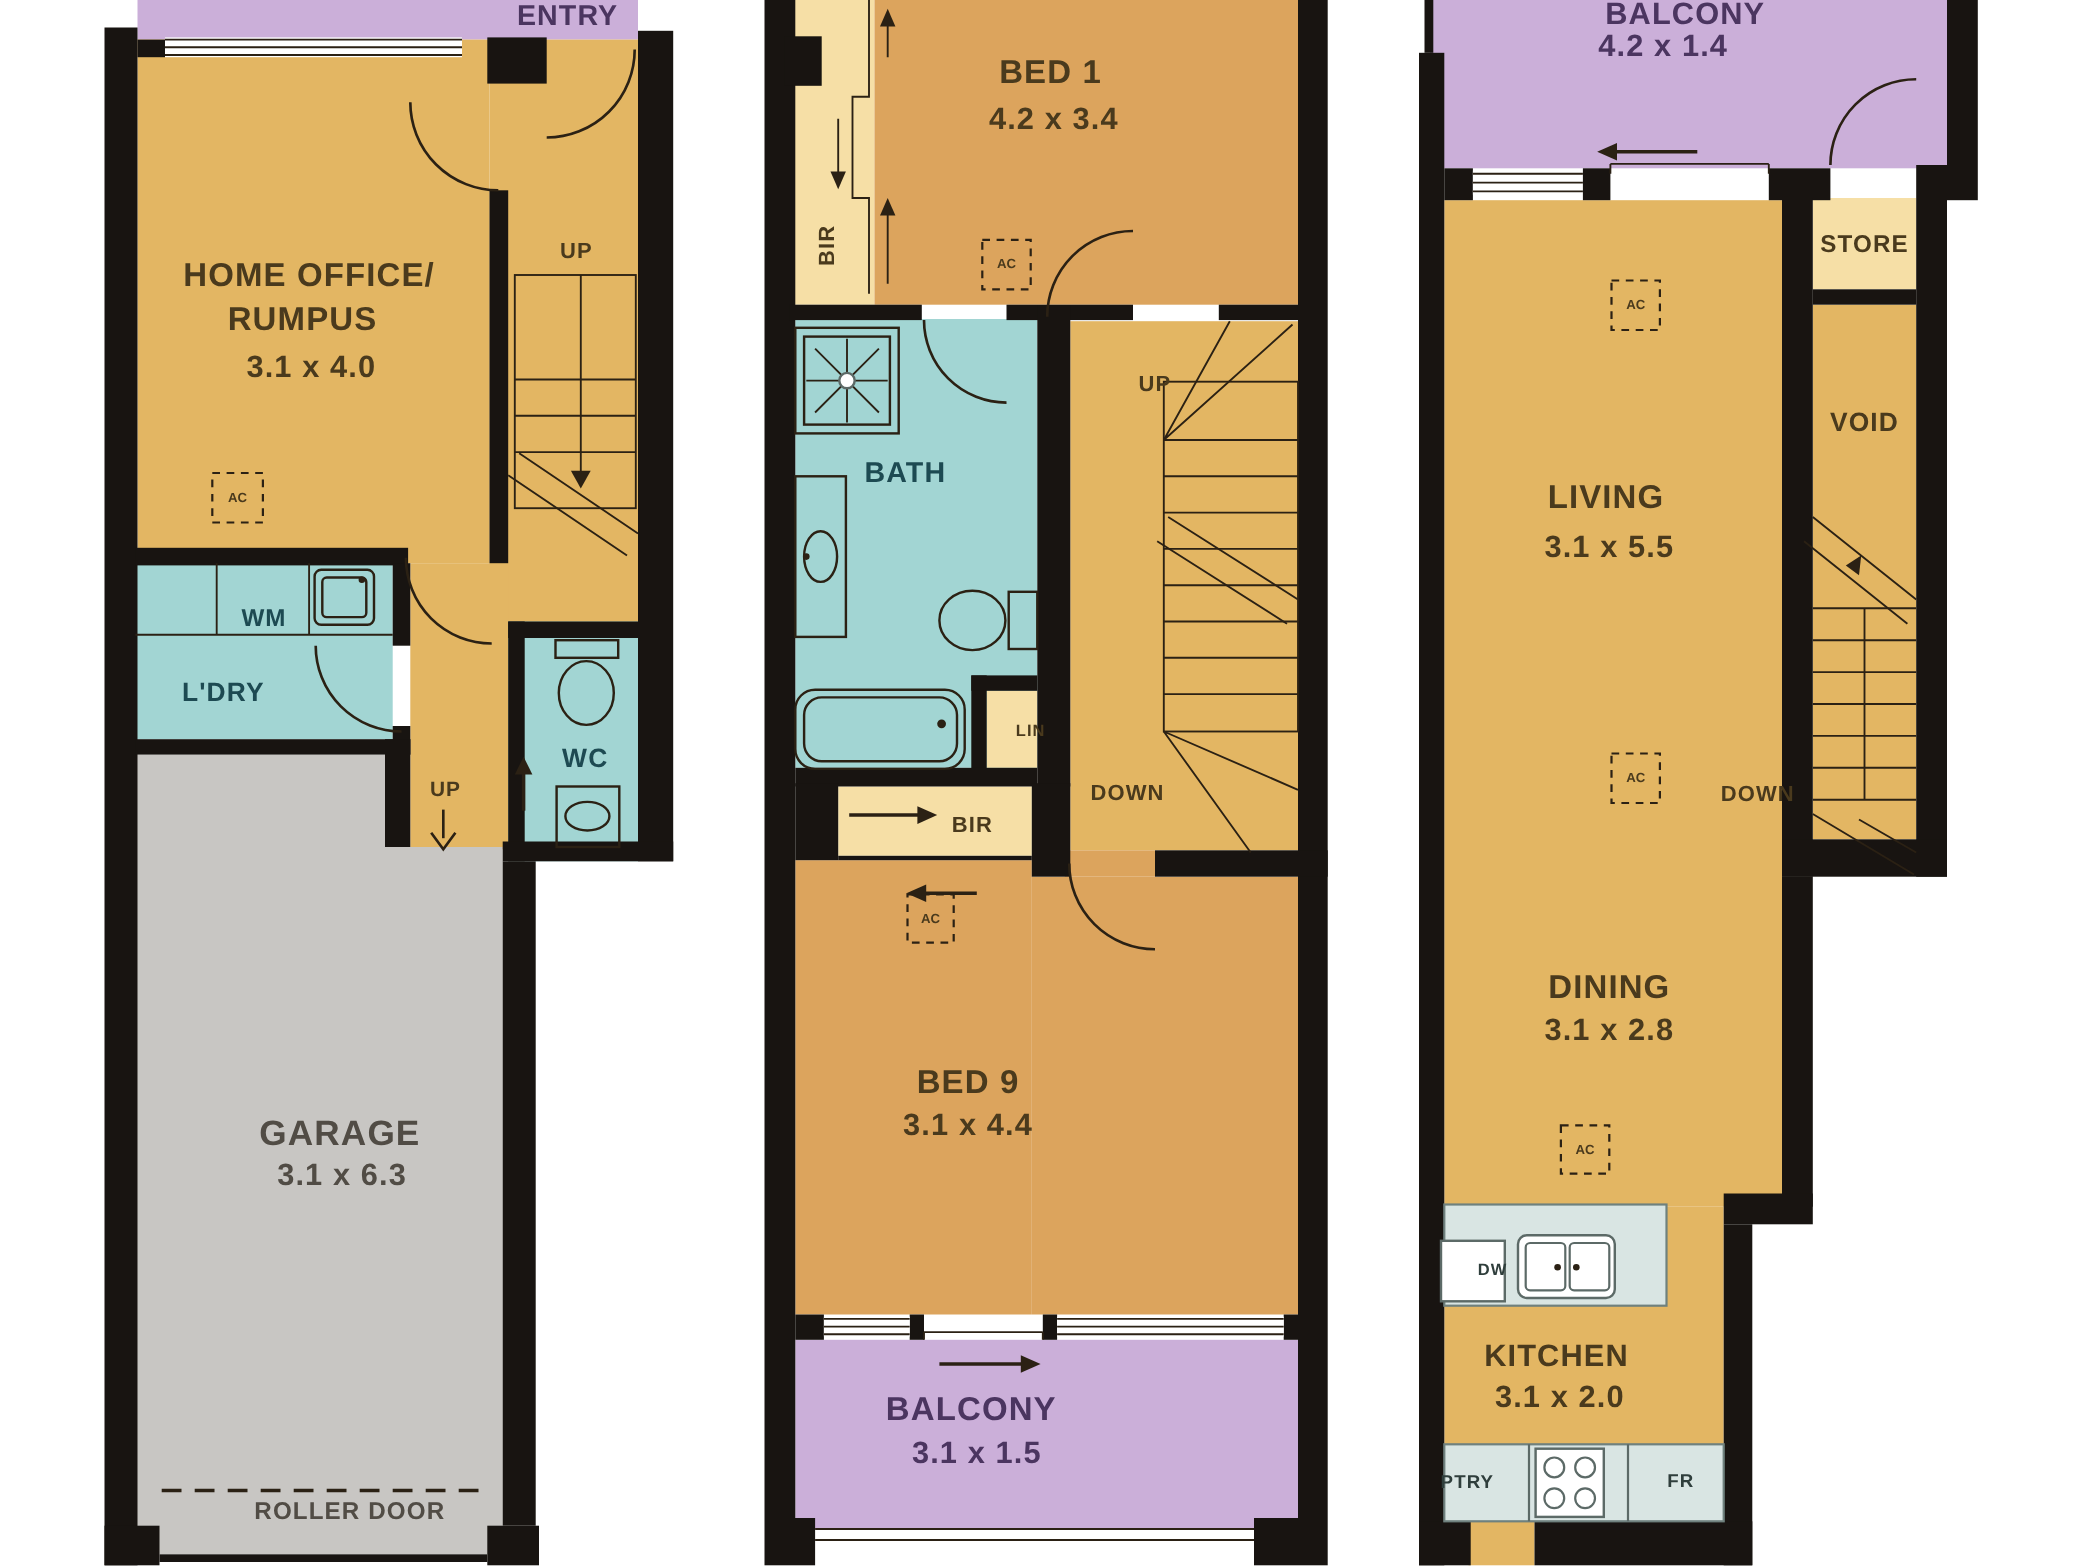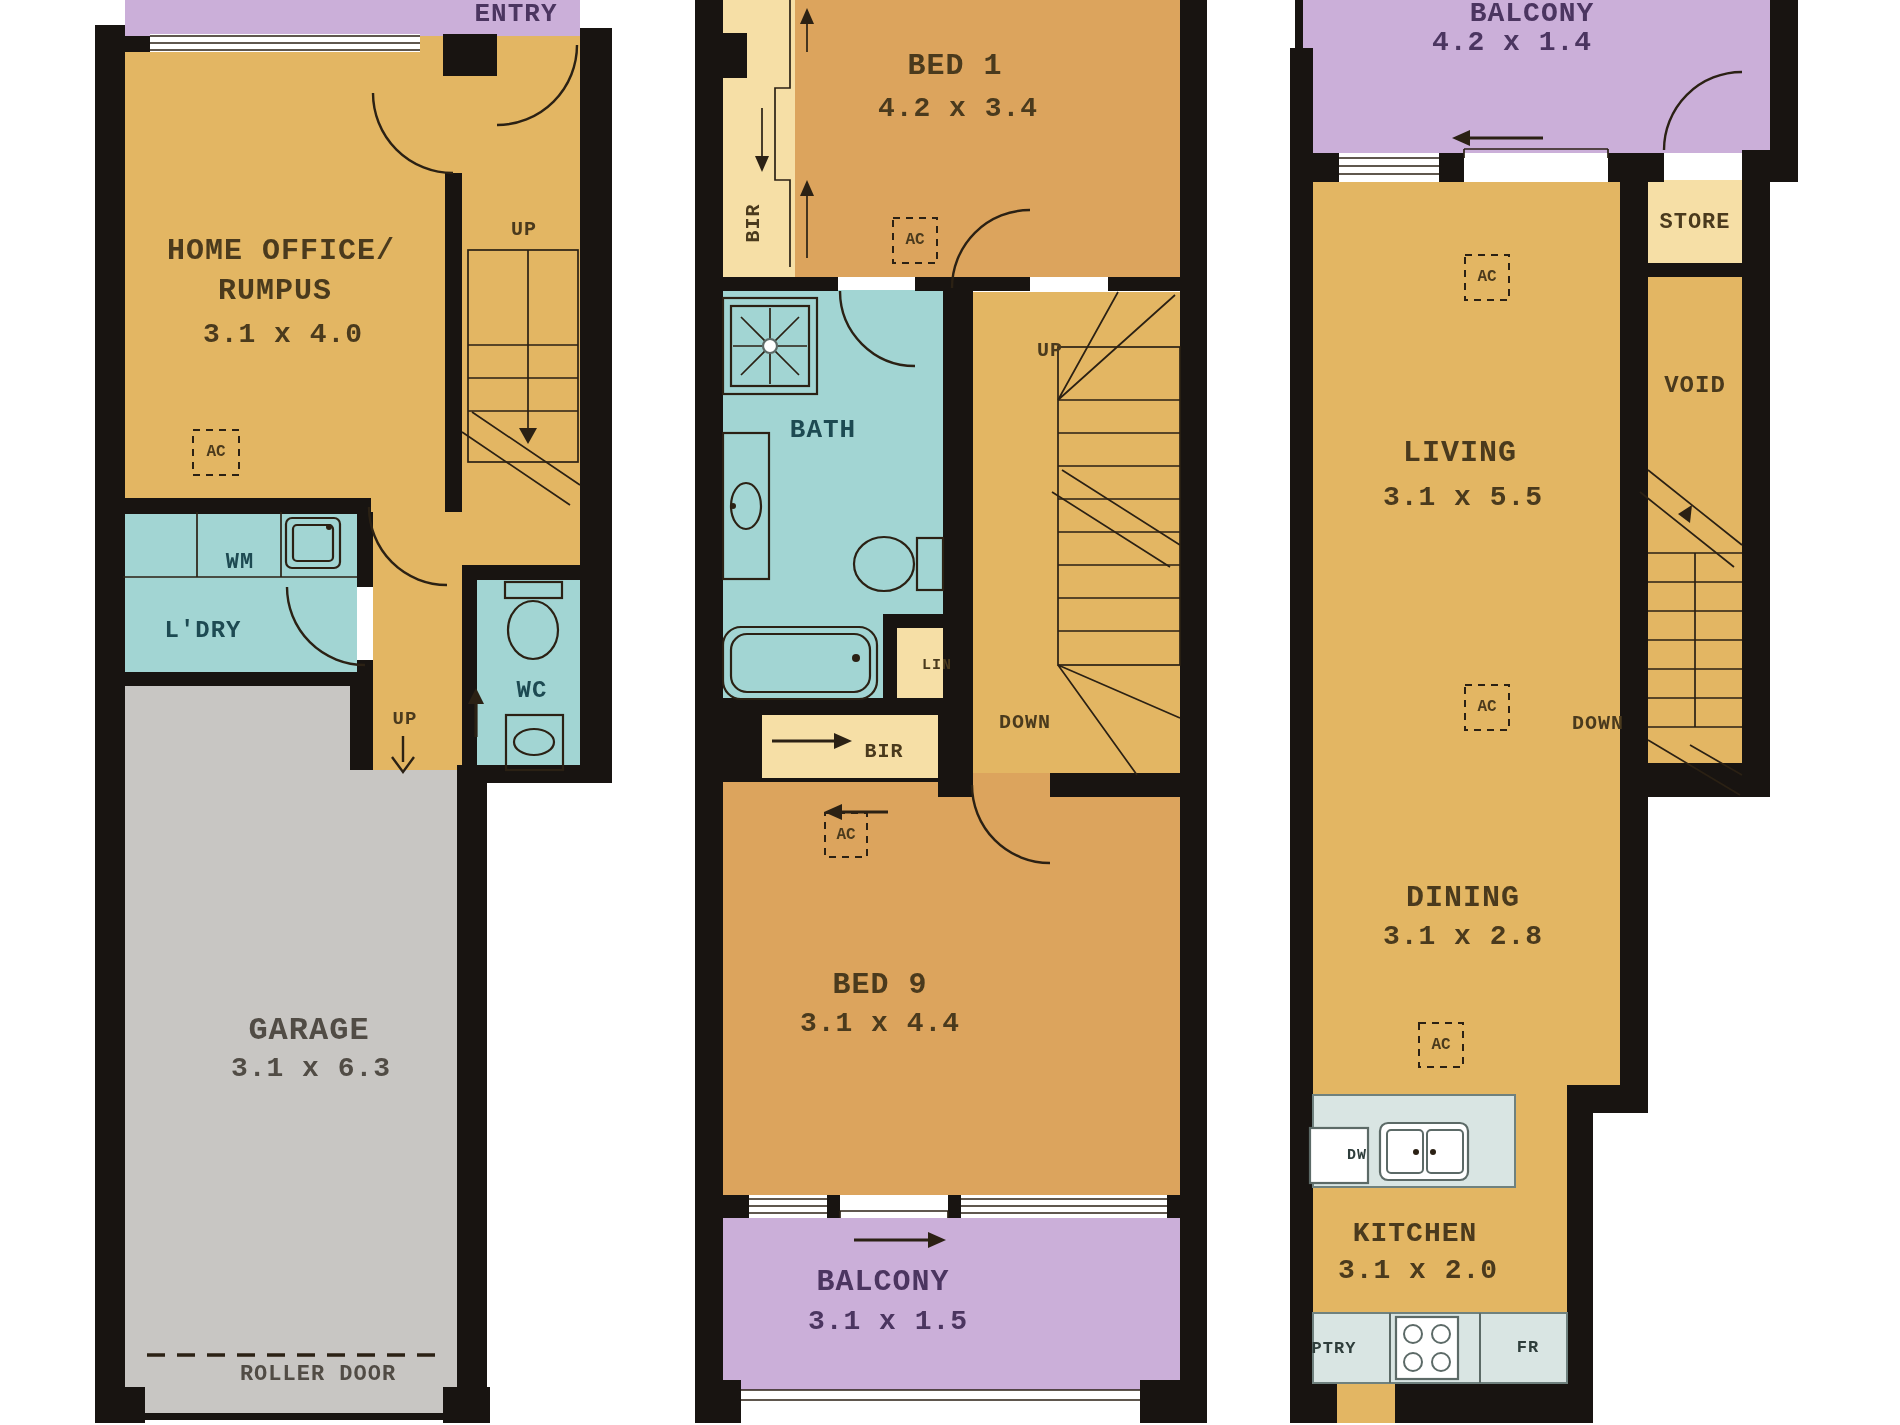--- a/index.html
+++ b/index.html
@@ -1,17 +1,17 @@
 <!DOCTYPE html>
 <html style="--wall: #181411; --line: #2b2114; --gold: #e3b663; --orange: #dca45d; --teal: #a2d5d3; --purple: #cbafd9; --cream: #f6dfa6; --gray: #c8c6c3; --bench: #d9e5e3; --text_gold: #4a3a1d; --text_teal: #1d4a52; --text_purple: #4b3560; --text_gray: #514c45; --text_bench: #2f3e3c;"><head>
 <meta charset="utf-8">
 <style>
   html,body{margin:0;padding:0;background:#fff;}
   .canvas{position:relative;width:1900px;height:1425px;background:#ffffff;overflow:hidden;
-          font-family:Liberation Mono, monospace;}
+          font-family:Liberation Sans, sans-serif;}
   svg{position:absolute;left:0;top:0;}
   .w{fill:var(--wall);}
   .f-gold{fill:var(--gold);} .f-orange{fill:var(--orange);} .f-teal{fill:var(--teal);}
   .f-purple{fill:var(--purple);} .f-cream{fill:var(--cream);} .f-gray{fill:var(--gray);}
   .f-bench{fill:var(--bench);stroke:#6f817e;stroke-width:2;}
   .wht{fill:#ffffff;}
   .ln{stroke:var(--line);fill:none;stroke-width:2.4;}
   .ln1{stroke:var(--line);fill:none;stroke-width:1.7;}
   .ln3{stroke:var(--line);fill:none;stroke-width:3.2;}
   .fx{stroke:var(--line);fill:none;stroke-width:2.2;}
@@ -20,21 +20,21 @@
   .ac{stroke:var(--line);fill:none;stroke-width:2;stroke-dasharray:7 6;}
   .arr{fill:var(--line);}
   .dash{stroke:var(--line);fill:none;stroke-width:3.4;stroke-dasharray:18 12;}
   .label{position:absolute;transform:translate(-50%,-50%);font-weight:700;white-space:nowrap;
          letter-spacing:1px;z-index:5;}
   .vert{transform:translate(-50%,-50%) rotate(-90deg);}
   .c-gold{color:var(--text_gold);} .c-teal{color:var(--text_teal);} .c-purple{color:var(--text_purple);}
   .c-gray{color:var(--text_gray);margin-left:28px;} .c-bench{color:var(--text_bench);}
   .s32{font-size:32px;} .s30{font-size:30px;} .s28{font-size:28px;} .s26{font-size:26px;}
   .s24{font-size:24px;} .s22{font-size:22px;} .s20{font-size:20px;} .s19{font-size:19px;}
-  .s17{font-size:17px;} .s15{font-size:15px;margin-left:17px;} .s12{font-size:16px;letter-spacing:0;}
+  .s17{font-size:17px;} .s15{font-size:15px;margin-left:17px;} .s12{font-size:12px;letter-spacing:0;}
 </style>
 </head>
 <body>
 
 <div class="canvas">
 <svg width="1900" height="1425" viewBox="0 0 1900 1425">
 
   <g>
 
     <rect class="f-purple" x="125" y="0" width="455" height="36"></rect>

